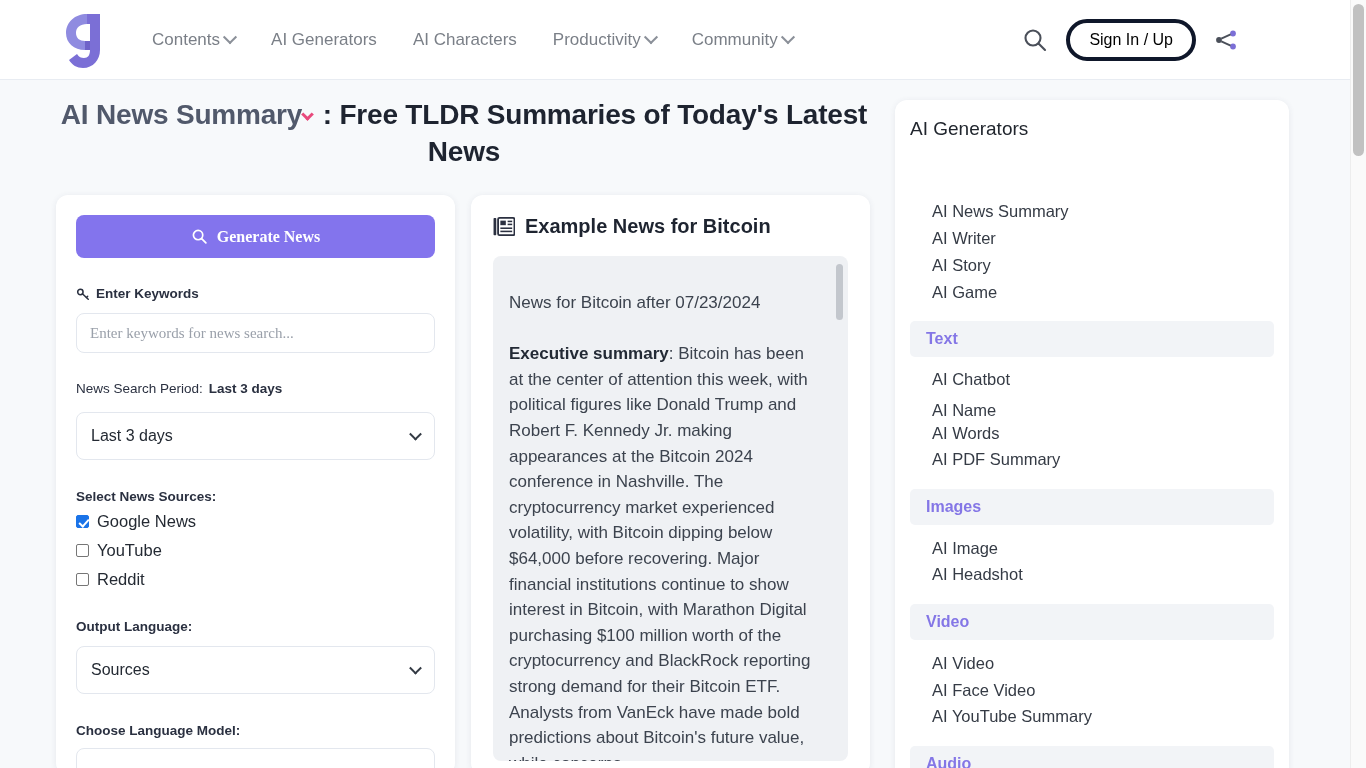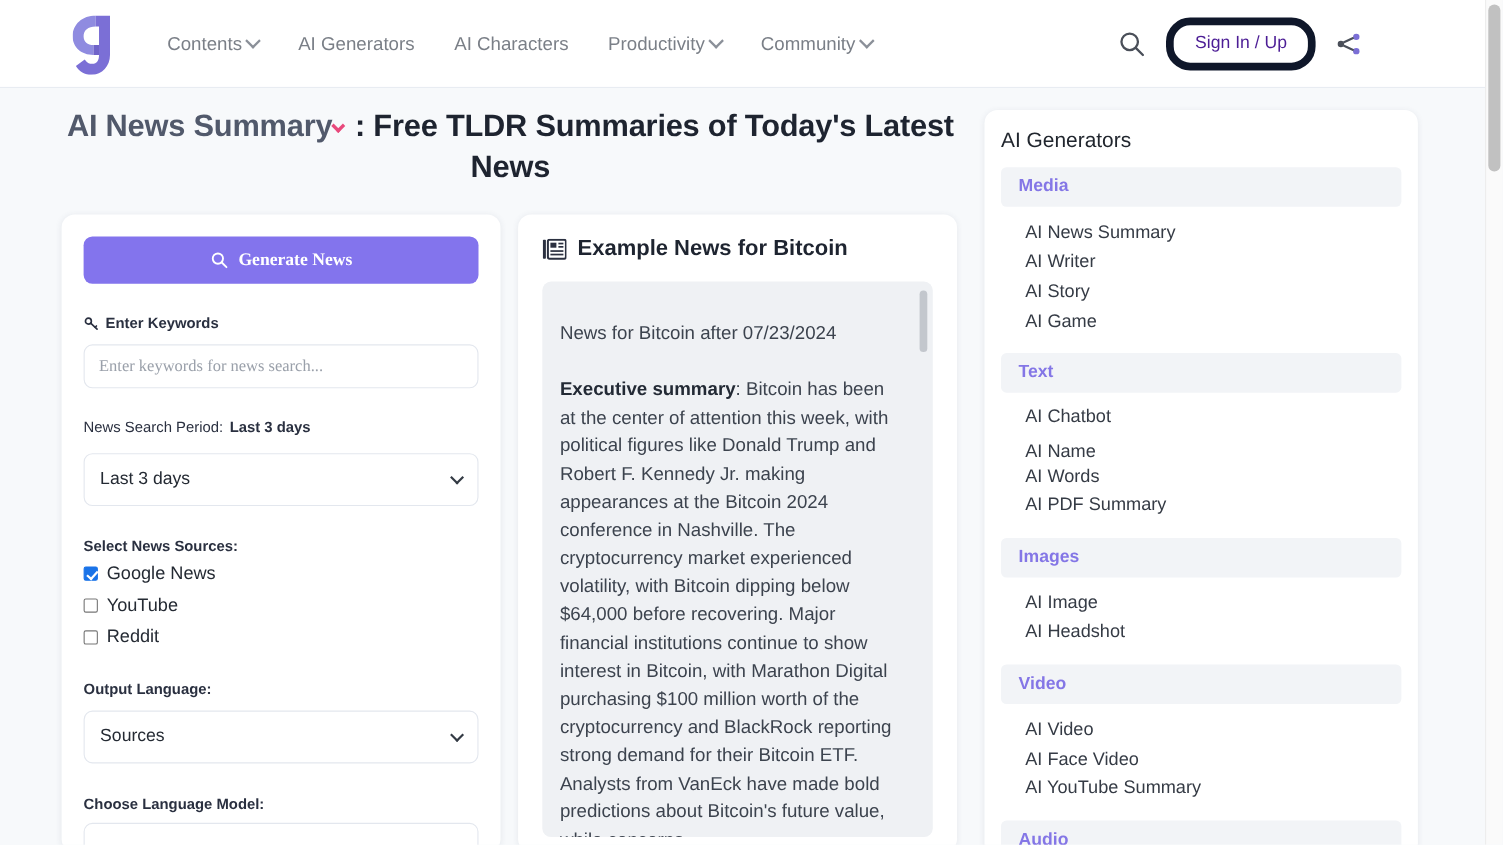--- a/index.html
+++ b/index.html
@@ -43,22 +43,22 @@
     border-right: 2px solid #8b9099; border-bottom: 2px solid #8b9099;
     transform: rotate(45deg) translate(-2px,-2px);
   }
 
   .header-right {
     position: absolute; right: 112px; top: 0; height: 80px;
     display: flex; align-items: center; gap: 18px;
   }
   .search-icon-btn { width: 26px; height: 26px; cursor: pointer; }
   .signin-btn {
-    border: 7px solid #0f172a; border-radius: 22px;
-    padding: 8px 19px; font-size: 16px; color: #4c1d95;
+    border: 4px solid #0f172a; border-radius: 22px;
+    padding: 8px 19px; font-size: 16px; color: #000000;
     background: #fff; cursor: pointer; white-space: nowrap;
   }
   .share-btn { width: 24px; height: 24px; cursor: pointer; }
 
   
   .page-title {
     position: absolute; top: 96px; left: 56px;
     width: 816px;
     text-align: center;
     font-size: 28px; font-weight: bold;
@@ -369,23 +369,20 @@
     </div>
     <div class="news-scroll-track"></div>
     <div class="news-scroll-thumb"></div>
   </div>
 </div>
 
 <div class="card" id="right-card">
 
   <div class="gen-head">AI Generators</div>
 
-  <div class="sec-head" style="top:52px;">
-    <span>Media</span>
-  </div>
   <div class="sec-link" style="top:102px;">AI News Summary</div>
   <div class="sec-link" style="top:129px;">AI Writer</div>
   <div class="sec-link" style="top:156px;">AI Story</div>
   <div class="sec-link" style="top:183px;">AI Game</div>
 
   <div class="sec-head" style="top:221px;">
     <span>Text</span>
   </div>
   <div class="sec-link" style="top:270px;">AI Chatbot</div>
   <div class="sec-link" style="top:301px;text-align:center;">AI Name</div>

